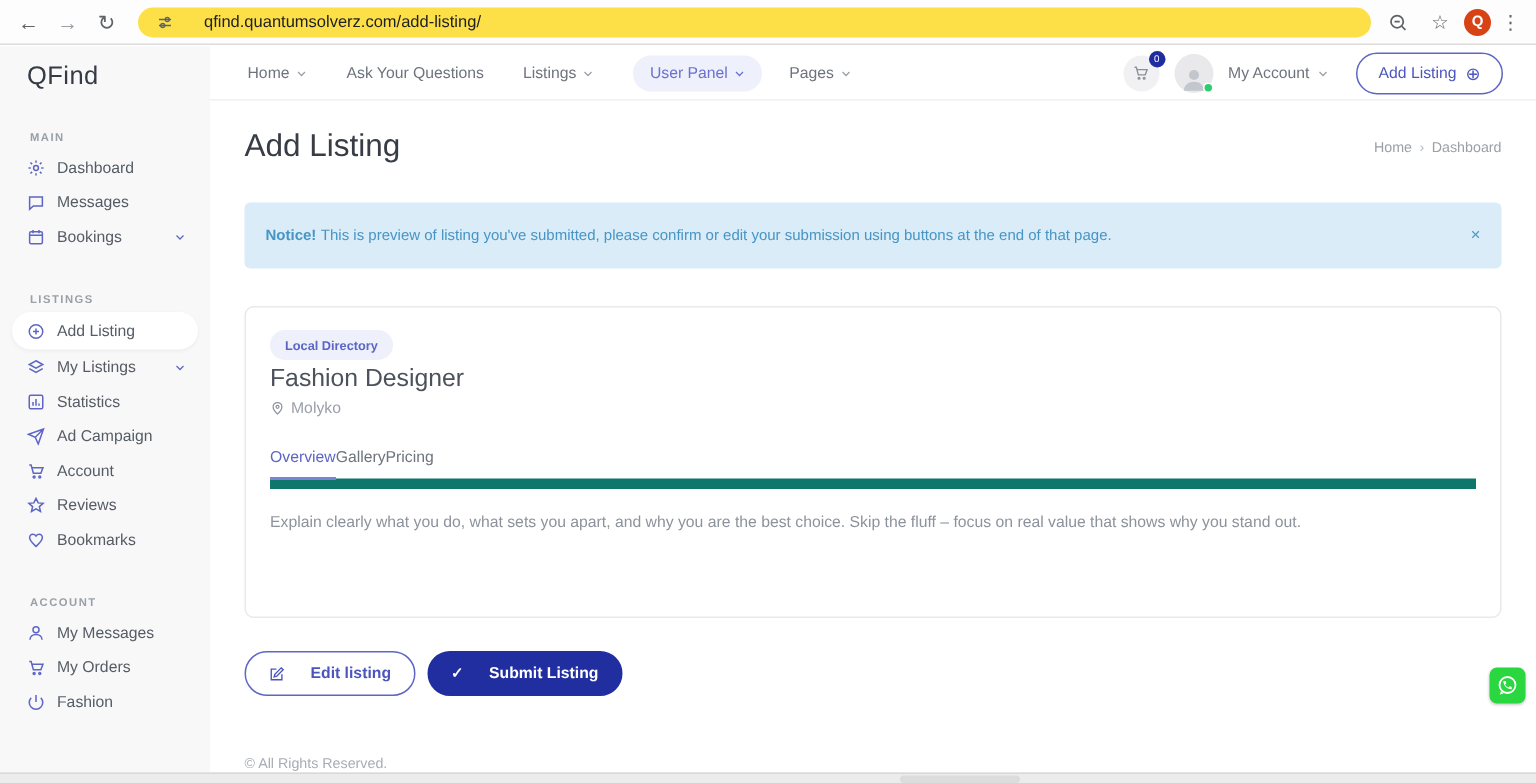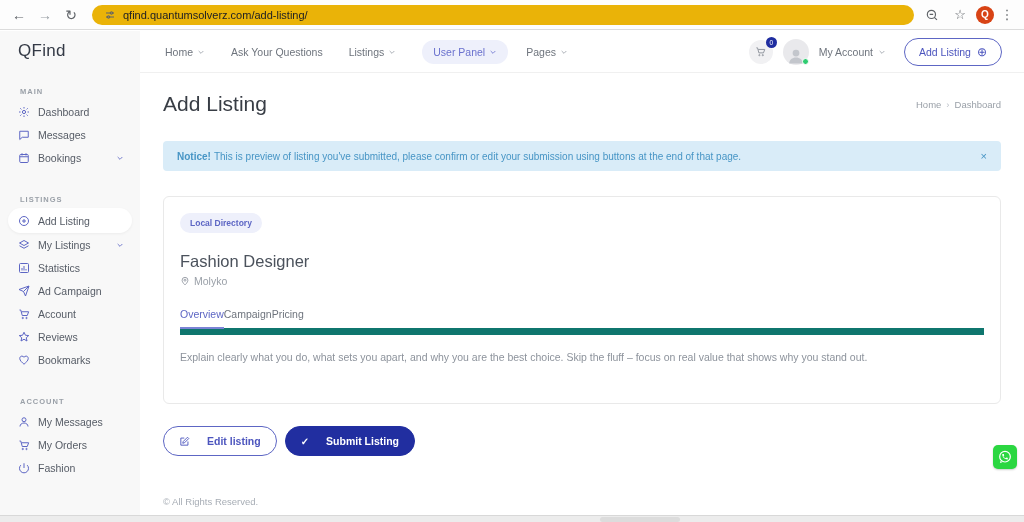--- a/index.html
+++ b/index.html
@@ -5,21 +5,21 @@
   * { margin:0; padding:0; box-sizing:border-box; }
   html,body { width:1024px; height:522px; overflow:hidden; background:#fff;
     font-family:"Liberation Sans", sans-serif; }
 
   
   .browser-bar { position:absolute; top:0; left:0; width:1024px; height:30px;
     background:#fdfdfd; border-bottom:1px solid #dcdcdc; display:flex; align-items:center; }
   .nav-glyph { color:#5f6368; font-size:14px; width:26px; text-align:center; cursor:pointer; }
   .nav-glyph.back { margin-left:6px; }
   .nav-glyph.fwd { color:#9aa0a6; }
-  .url-pill { display:flex; align-items:center; gap:7px; background:#eab308;
+  .url-pill { display:flex; align-items:center; gap:20px; background:#fde047;
     border-radius:999px; height:20px; width:822px; margin-left:8px; padding:0 12px;
     font-size:11px; color:#202124; }
   .tune-icn { width:12px; height:12px; flex:0 0 auto; }
   .chrome-right { display:flex; align-items:center; gap:4px; margin-left:auto; margin-right:8px; }
   .chrome-icn { width:24px; height:24px; display:flex; align-items:center; justify-content:center;
     color:#5f6368; font-size:13px; }
   .chrome-icn svg { width:14px; height:14px; }
   .profile-chip { width:18px; height:18px; border-radius:50%; background:#d84315; color:#fff;
     font-size:10px; font-weight:bold; display:flex; align-items:center; justify-content:center; }
   .dots { font-size:13px; color:#5f6368; width:18px; text-align:center; }
@@ -74,30 +74,30 @@
 
   
   .content { padding:0 23px; flex:1; }
   .title-row { display:flex; align-items:center; margin-top:19px; }
   .page-title { font-size:21px; color:#383d45; font-weight:400; }
   .breadcrumb { margin-left:auto; font-size:9.5px; color:#9aa0a8; display:flex; gap:5px;
     align-items:center; }
   .crumb { cursor:pointer; }
   .crumb-sep { color:#b9bec6; }
 
-  .notice { margin-top:25px; background:#d9ecf8; border-radius:4px; height:30px; display:flex;
+  .notice { margin-top:25px; background:#d9ecf8; border-radius:4px; height:44px; display:flex;
     align-items:center; padding:0 14px; font-size:10px; color:#4795c5; }
   .notice b { margin-right:3px; }
   .notice-close { margin-left:auto; cursor:pointer; font-size:11px; color:#4795c5; }
 
   .card { margin-top:25px; border:1px solid #e9e9e9; border-radius:6px; background:#fff;
     height:208px; padding:15px 16px; }
   .badge { display:inline-block; background:#eef0fb; color:#5d66c4; font-size:8.5px;
     font-weight:bold; border-radius:999px; padding:5px 10px; }
-  .listing-title { font-size:16.5px; color:#4b525c; margin-top:19px; }
+  .listing-title { font-size:16.5px; color:#4b525c; margin-top:3px; }
   .loc-row { display:flex; align-items:center; gap:4px; margin-top:4px; color:#9aa0a8;
     font-size:10.5px; }
   .loc-row .icn { width:10px; height:10px; color:#8d939c; }
   .tabs { display:flex; margin-top:21px; border-bottom:7px solid #0f766e; }
   .tab { font-size:10.5px; color:#6e747d; padding-bottom:7px; cursor:pointer; }
   .tab.active { color:#5d66c4; border-bottom:2px solid #7b83d6; margin-bottom:-1px; }
   .desc { margin-top:15px; font-size:10.5px; color:#8d939c; line-height:1.5; }
 
   .btn-row { display:flex; gap:8px; margin-top:22px; }
   .btn { display:flex; align-items:center; gap:17px; border-radius:999px; font-size:10.5px;
@@ -438,21 +438,21 @@
         <div class="loc-row">
           <span class="icn">
               <svg viewBox="0 0 24 24" fill="none" stroke="currentColor" stroke-width="2">
                 <use href="#i-pin"></use>
               </svg>
             </span>
           <span>Molyko</span>
         </div>
         <div class="tabs">
           <span class="tab active">Overview</span>
-          <span class="tab">Campaign</span>
+          <span class="tab">Gallery</span>
           <span class="tab">Pricing</span>
         </div>
         <div class="desc">Explain clearly what you do, what sets you apart, and why you are the best choice. Skip the fluff – focus on real value that shows why you stand out.</div>
       </div>
 
       <div class="btn-row">
         <div class="btn btn-outline">
           <span class="icn">
               <svg viewBox="0 0 24 24" fill="none" stroke="currentColor" stroke-width="2">
                 <use href="#i-pencilbox"></use>

